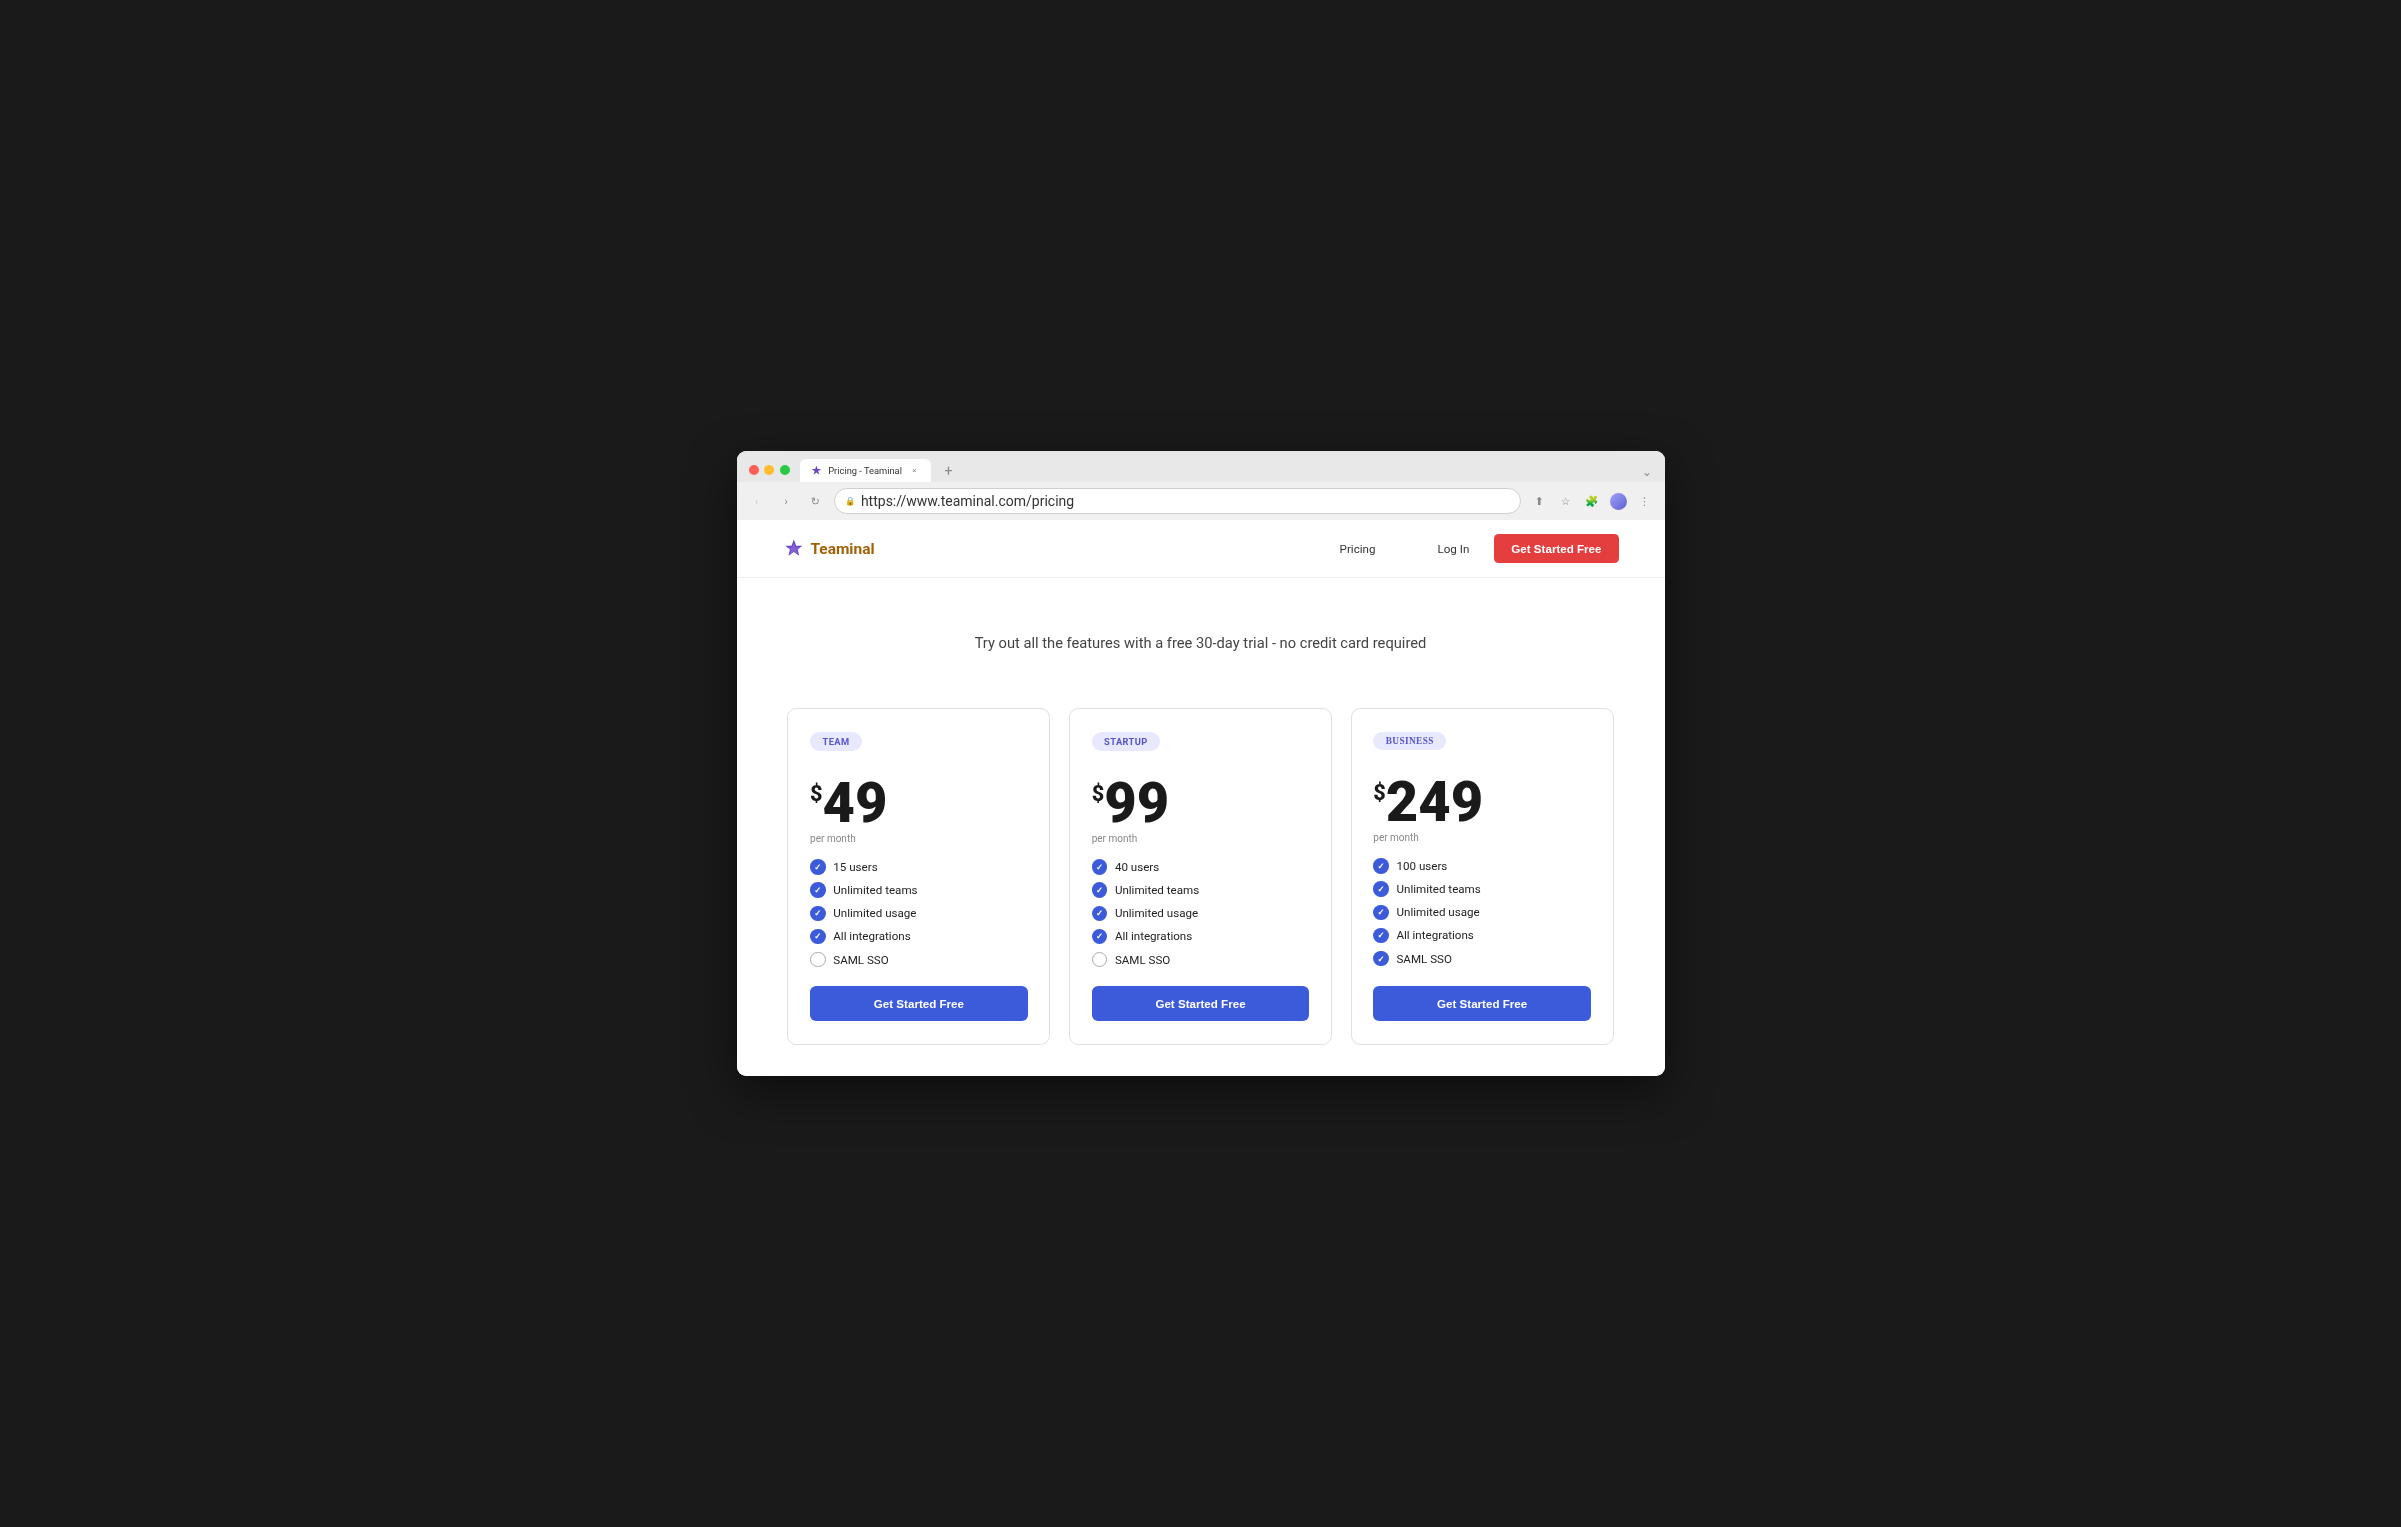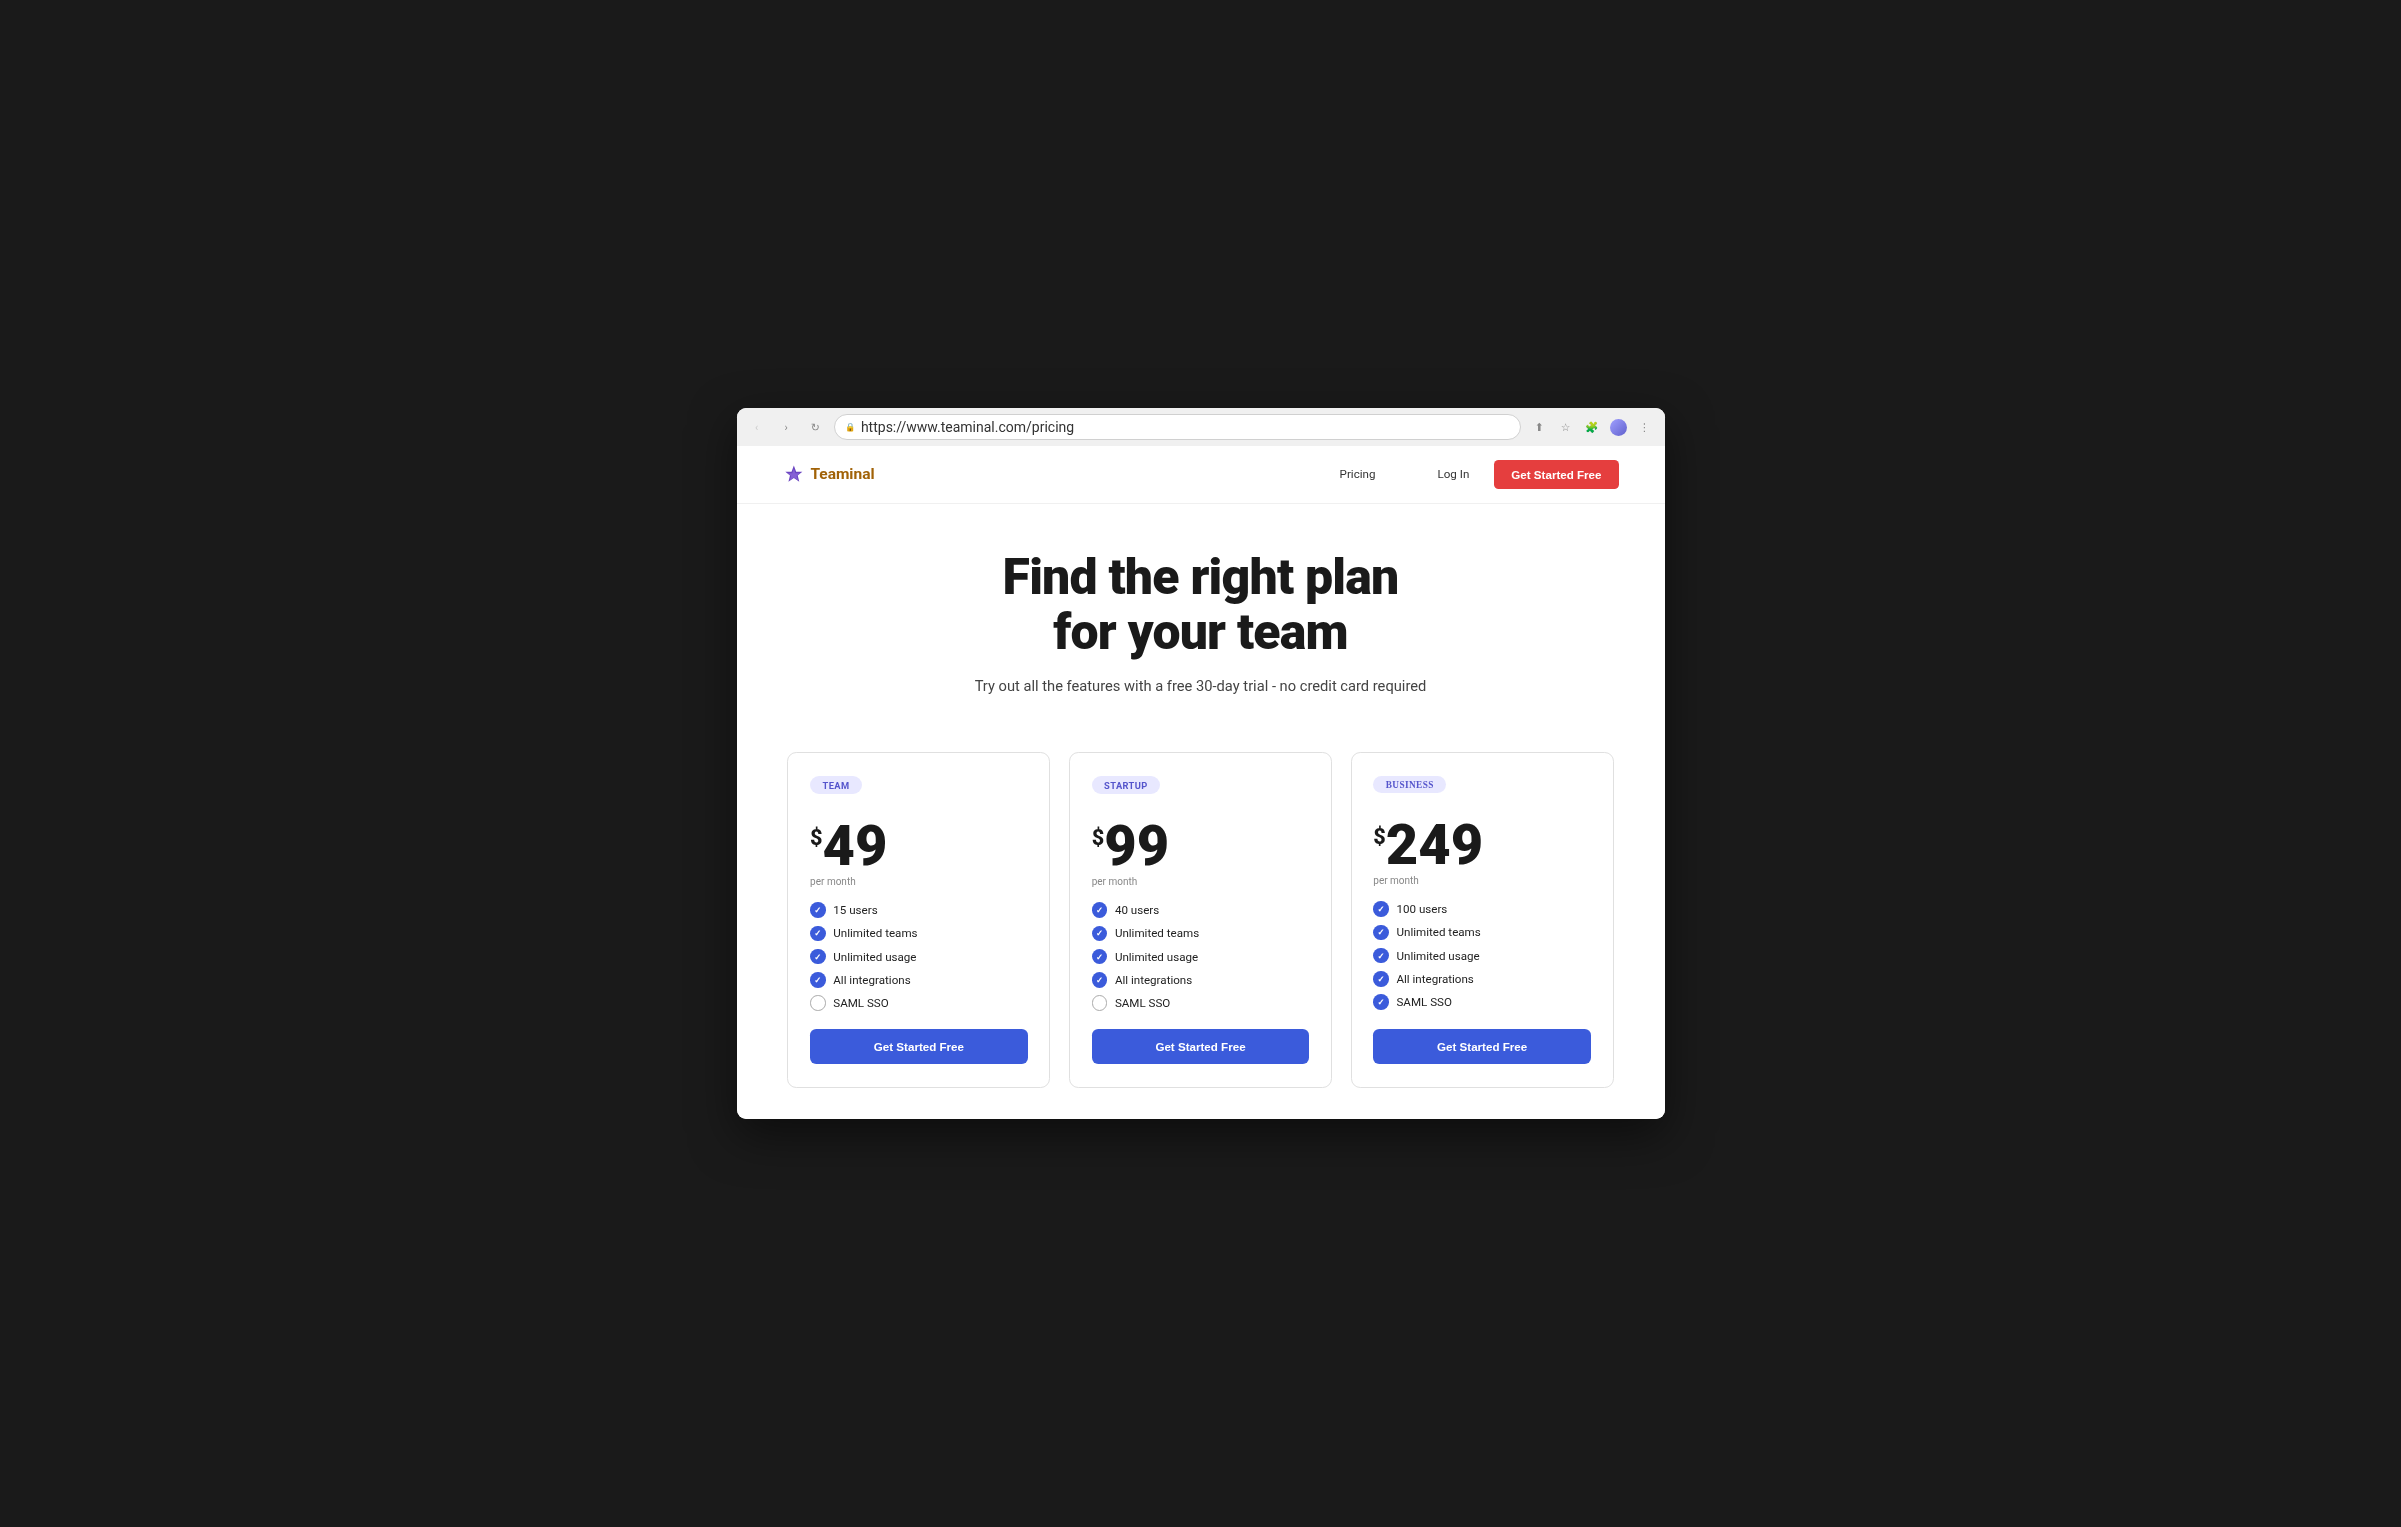--- a/index.html
+++ b/index.html
@@ -366,20 +366,47 @@
       padding-bottom: 3.1px;
       color: #888;
       font-size: 9.3px;
     }
   </style>
 </head>
 <body>
 
 <div class="browser-window">
 
+  <div class="browser-top">
+    <div class="tabs-and-controls">
+      <div style="display:flex; align-items:flex-end; gap:6.2px;">
+
+        <div class="traffic-lights" style="align-self:center; margin-right:4.6px;">
+          <div class="traffic-light red"></div>
+          <div class="traffic-light yellow"></div>
+          <div class="traffic-light green"></div>
+        </div>
+
+        <div class="browser-tab">
+
+          <svg class="tab-favicon" viewBox="0 0 16 16" fill="none" xmlns="http://www.w3.org/2000/svg">
+            <path d="M8 1L9.8 6H15L10.6 9.4L12.4 14.4L8 11L3.6 14.4L5.4 9.4L1 6H6.2L8 1Z" fill="#6B46C1"></path>
+          </svg>
+          <span class="tab-label">Pricing - Teaminal</span>
+          <div class="tab-close">×</div>
+        </div>
+
+        <div class="tab-new">+</div>
+      </div>
+
+      <div class="window-controls-right">
+        <span style="font-size:12.4px; color:#888;">⌄</span>
+      </div>
+    </div>
+  </div>
 
   <div class="browser-toolbar">
     <div class="nav-btn disabled">‹</div>
     <div class="nav-btn">›</div>
     <div class="nav-btn">↻</div>
 
     <div class="address-bar">
       <span class="address-lock">🔒</span>
       <span style="font-size:14px; color:#333;">https://www.teaminal.com/pricing</span>
     </div>
@@ -409,24 +436,20 @@
       </a>
 
       <div class="nav-links">
         <a class="nav-link">Pricing</a>
         <a class="nav-link">Log In</a>
         <button class="nav-cta">Get Started Free</button>
       </div>
     </nav>
 
     <section class="hero">
-      <h1 class="hero-title">
-        <span>Find the right plan</span><br>
-        <span>for your team</span>
-      </h1>
       <p class="hero-subtitle">Try out all the features with a free 30-day trial - no credit card required</p>
     </section>
 
     <section class="pricing-section">
 
       <div class="pricing-card">
         <span class="plan-badge team">TEAM</span>
         <div class="price-row">
           <span class="price-dollar">$</span>
           <span class="price-amount">49</span>

